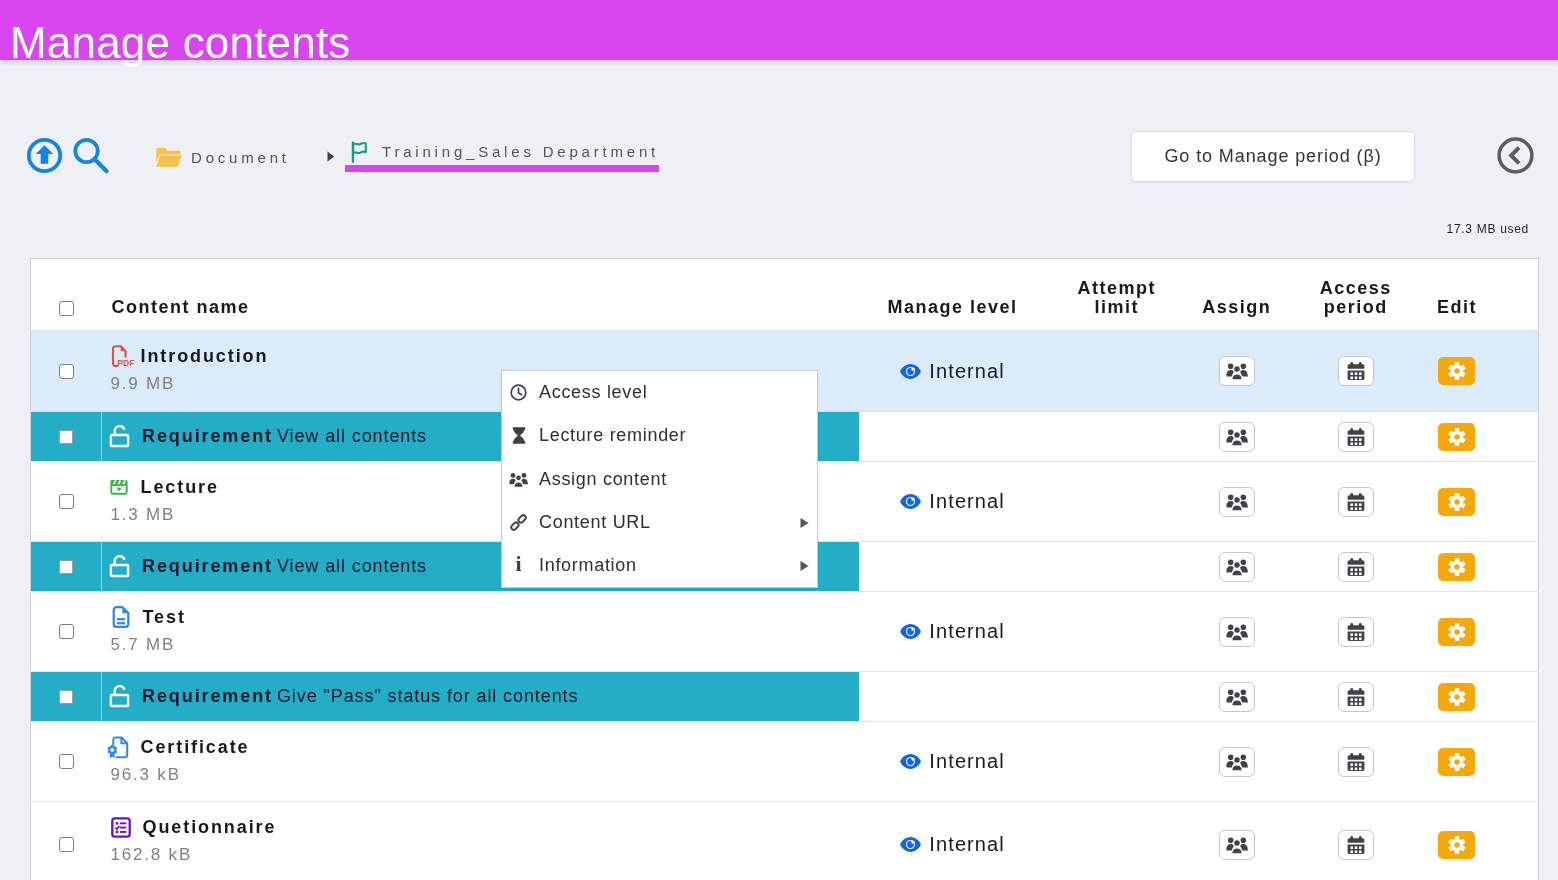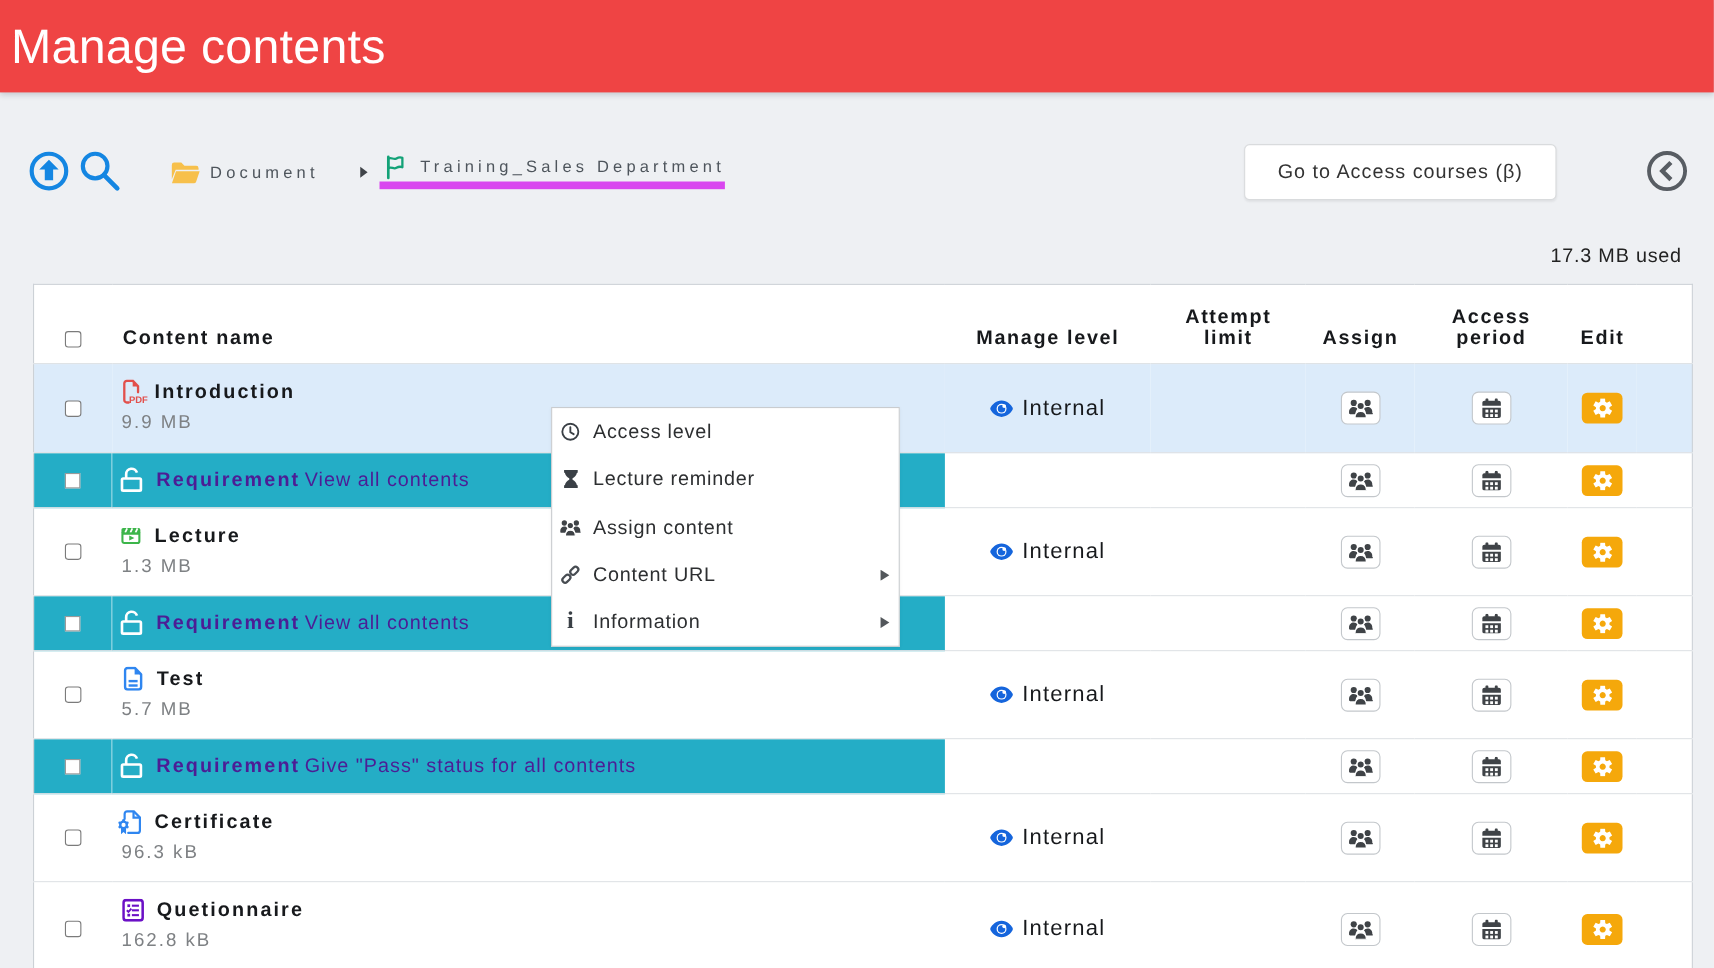--- a/index.html
+++ b/index.html
@@ -1,30 +1,30 @@
 <!DOCTYPE html>
 <html><head>
 <meta charset="utf-8">
 <style>
   * { margin:0; padding:0; box-sizing:border-box; }
   html,body { width:1558px; height:880px; overflow:hidden; background:#eef0f3;
     font-family:"Liberation Sans",sans-serif; }
-  .appbar { position:absolute; left:0; top:0; width:1558px; height:84px;
-    background:#ef4444; box-shadow:0 2px 5px rgba(30,40,60,.18); }
+  .appbar { position:absolute; left:0; top:0; width:1558px; height:60px;
+    background:#d946ef; box-shadow:0 2px 5px rgba(30,40,60,.18); }
   .appbar h1 { position:absolute; left:10px; top:18px; color:#fff;
     font-size:44px; font-weight:400; letter-spacing:0.2px; }
   .icnbtn { position:absolute; }
   .crumb { position:absolute; top:142px; height:30px; display:flex; align-items:center; }
   .crumbtxt { font-weight:normal; font-size:15px; color:#4e555c; letter-spacing:3.8px;
     white-space:nowrap;text-align:right; }
   .gobtn { position:absolute; left:1131px; top:131px; width:284px; height:51px;
     background:#fff; border:1px solid #d9dbdd; border-radius:5px;
     display:flex; align-items:center; justify-content:center;
     font-size:18px; color:#333; letter-spacing:0.9px; box-shadow:0 1px 2px rgba(0,0,0,.06); }
-  .used { position:absolute; right:29px; top:222px; font-size:18px; color:#222;
+  .used { position:absolute; right:29px; top:222px; font-size:12px; color:#222;
     letter-spacing:0.7px; }
   
   .tbl { position:absolute; left:30px; top:258px; width:1509px;
     border-collapse:collapse; table-layout:fixed; background:#fff; }
   .tbl td, .tbl th { padding:0; border-bottom:1px solid #dfe3e6; vertical-align:middle; }
   .tbl { border:1px solid #ccd1d6; }
   th { font-size:18px; font-weight:bold; color:#17191c; letter-spacing:1.5px;
     vertical-align:bottom !important; padding-bottom:13px !important; line-height:19px; }
   th.cn { text-align:left; padding-left:10px !important; }
   tr.hdr { height:72px; }
@@ -38,21 +38,21 @@
   .cb { width:15px; height:15px; border:1.5px solid #7b7b7b; border-radius:3px;
     background:#fff; margin:0 auto; }
   .cbw { width:14px; height:14px; border:1px solid #9a9a9a; background:#fff; margin:0 auto; }
   .namecell { vertical-align:top !important; }
   .nameline { display:flex; align-items:center; padding-left:4px; margin-top:13px; height:24px; }
   .islot { width:26px; display:flex; justify-content:center; flex:0 0 auto; }
   .nameline svg { flex:0 0 auto; }
   .cname { font-size:18px; font-weight:bold; color:#17191c; letter-spacing:1.9px;
     margin-left:9px; white-space:nowrap; }
   .csize { font-size:17px; color:#7e8184; letter-spacing:1.8px; padding-left:9px; margin-top:6px; }
-  .reqline { display:flex; align-items:center; padding-left:6px; color:#4c1d95; }
+  .reqline { display:flex; align-items:center; padding-left:6px; color:#0f172a; }
   .reqb { font-size:18px; font-weight:bold; letter-spacing:1.9px; margin-left:11px; white-space:nowrap; }
   .reqn { font-size:18px; letter-spacing:0.9px; margin-left:4px; white-space:nowrap; }
   .acc { display:flex; align-items:center; justify-content:center; }
   .acc span { font-size:20px; color:#17191c; letter-spacing:1.1px; margin-left:8px; }
   .ibtn { width:36px; height:30px; background:#fff; border:1px solid #c3c7cb;
     border-radius:6px; display:flex; align-items:center; justify-content:center; margin:0 auto; }
   .ebtn { width:37px; height:28px; background:#f5a80b; border:none; border-radius:5px;
     display:flex; align-items:center; justify-content:center; margin:0 auto; }
   
   .menu { position:absolute; left:501px; top:370px; width:317px; height:218px;
@@ -128,21 +128,21 @@
   <polygon points="0.5,0.5 7.2,5.5 0.5,10.5" fill="#3f4348"></polygon>
 </svg>
 <div class="crumb" style="left:345px;border-bottom:7px solid #d946ef;height:32px;top:140px;padding-bottom:2px">
   <svg width="24" height="24" viewBox="0 0 24 24" style="margin-left:3px">
     <path d="M5 2.6V21.8" stroke="#13a277" stroke-width="2.4" stroke-linecap="round" fill="none"></path>
     <path d="M5 4.3c2.6-1.7 4.9 1.2 7.4-.3 1.7-1 3.6-1.4 5.4-.5v8.6c-1.8-.9-3.7-.5-5.4.5-2.5 1.5-4.8-1.4-7.4.3z" stroke="#13a277" stroke-width="2.1" fill="none" stroke-linejoin="round"></path>
   </svg>
   <span class="crumbtxt" style="margin-left:10px">Training_Sales Department</span>
 </div>
 
-<div class="gobtn">Go to Access courses (β)</div>
+<div class="gobtn">Go to Manage period (β)</div>
 <svg class="icnbtn" style="left:1496px;top:136px" width="39" height="39" viewBox="0 0 39 39">
   <circle cx="19.5" cy="19.5" r="16.4" fill="none" stroke="#585d63" stroke-width="3.5"></circle>
   <path d="M23 11.7 L15.2 19.5 L23 27.3" fill="none" stroke="#585d63" stroke-width="4"></path>
 </svg>
 
 <div class="used">17.3 MB used</div>
 
 <table class="tbl">
 <colgroup>
   <col style="width:71px">

